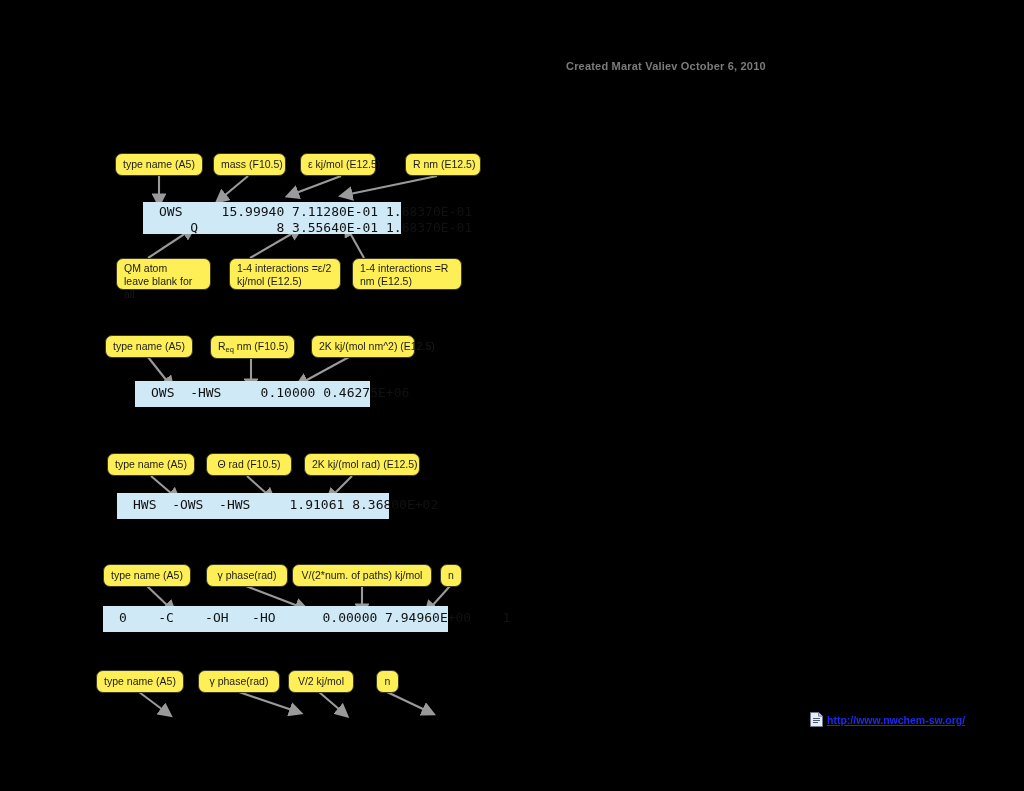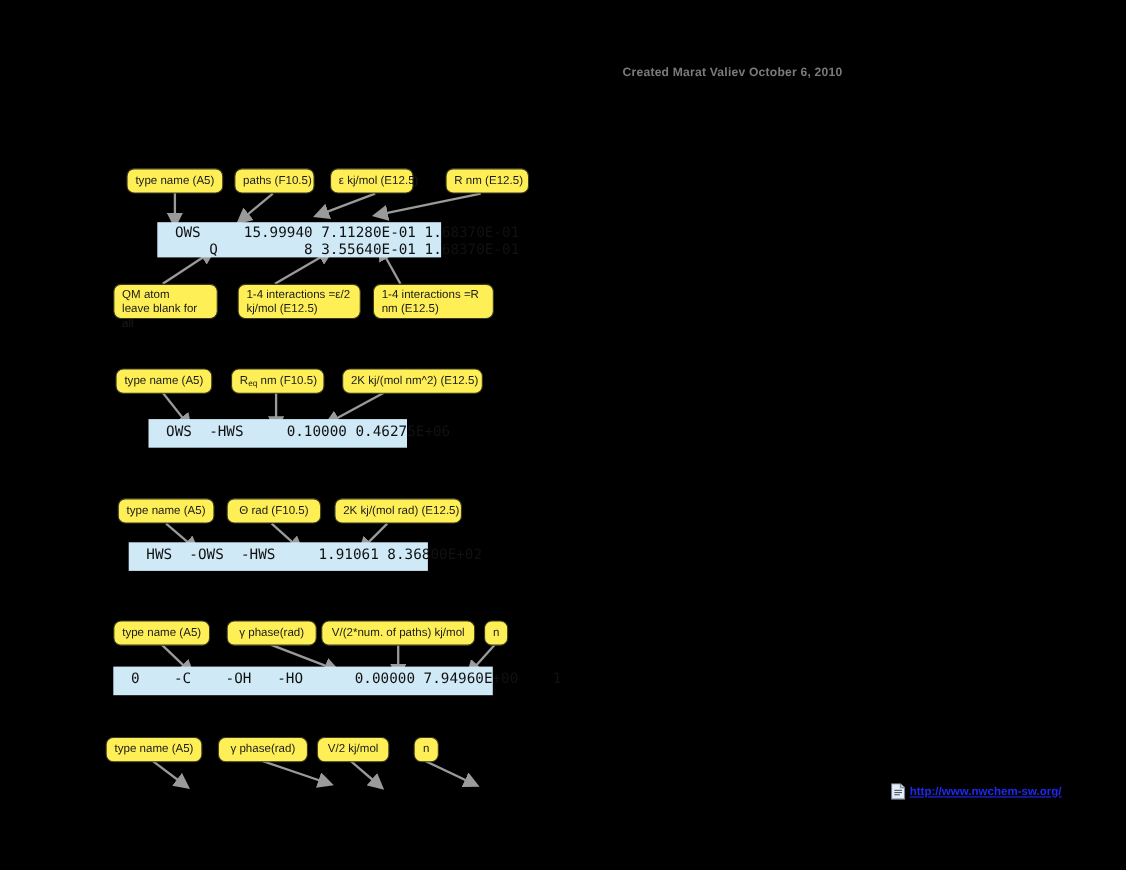--- a/index.html
+++ b/index.html
@@ -45,20 +45,21 @@
     font-size: 10.5px;
     line-height: 13px;
     padding: 4px 7px 4px 7px;
     box-sizing: border-box;
     text-align: center;
     white-space: nowrap;
   }
   .callout.two-line {
     text-align: left;
     white-space: normal;
+    margin-left: 13px;
   }
   .callout sub {
     font-size: 7.5px;
     vertical-align: baseline;
     position: relative;
     top: 2px;
   }
 
   
   .datablock {
@@ -144,40 +145,40 @@
 
       <path d="M139,692 L163,710"></path>
       <path d="M239,692 L292,710"></path>
       <path d="M319,692 L340,710"></path>
       <path d="M387,692 L425,710"></path>
     </g>
   </svg>
 
   <div class="callout" style="left:115px; top:153px; width:88px;">type name (A5)</div>
 
-  <div class="callout" style="left:213px; top:153px; width:73px;">paths (F10.5)</div>
+  <div class="callout" style="left:213px; top:153px; width:73px;">mass (F10.5)</div>
 
   <div class="callout" style="left:300px; top:153px; width:76px;">ε kj/mol (E12.5)</div>
 
   <div class="callout" style="left:405px; top:153px; width:76px;">R nm (E12.5)</div>
 
   <div class="datablock" style="left:143px; top:202px; width:258px; height:32px;"><span>OWS     15.99940 7.11280E-01 1.68370E-01</span>
 <span>    Q          8 3.55640E-01 1.68370E-01</span></div>
 
   <div class="callout two-line" style="left:103px; top:258px; width:95px; height:32px; padding-top:3px;"><span>QM atom</span><br><span>leave blank for all</span></div>
 
   <div class="callout two-line" style="left:216px; top:258px; width:112px; height:32px; padding-top:3px;"><span>1-4 interactions =ε/2</span><br><span>kj/mol (E12.5)</span></div>
 
   <div class="callout two-line" style="left:339px; top:258px; width:110px; height:32px; padding-top:3px;"><span>1-4 interactions =R</span><br><span>nm (E12.5)</span></div>
 
   <div class="callout" style="left:105px; top:335px; width:88px;">type name (A5)</div>
 
   <div class="callout" style="left:210px; top:335px; width:85px;">R<sub>eq</sub> nm (F10.5)</div>
 
-  <div class="callout" style="left:311px; top:335px; width:128px;">2K kj/(mol nm^2)  (E12.5)</div>
+  <div class="callout" style="left:311px; top:335px; width:104px;">2K kj/(mol nm^2)  (E12.5)</div>
 
   <div class="datablock" style="left:135px; top:381px; width:235px; height:26px; padding-top:4px;"><span>OWS  -HWS     0.10000 0.46275E+06</span></div>
 
   <div class="callout" style="left:107px; top:453px; width:88px;">type name (A5)</div>
 
   <div class="callout" style="left:206px; top:453px; width:86px;">Θ rad  (F10.5)</div>
 
   <div class="callout" style="left:304px; top:453px; width:116px;">2K kj/(mol rad)  (E12.5)</div>
 
   <div class="datablock" style="left:117px; top:493px; width:272px; height:26px; padding-top:4px;"><span>HWS  -OWS  -HWS     1.91061 8.36800E+02</span></div>

